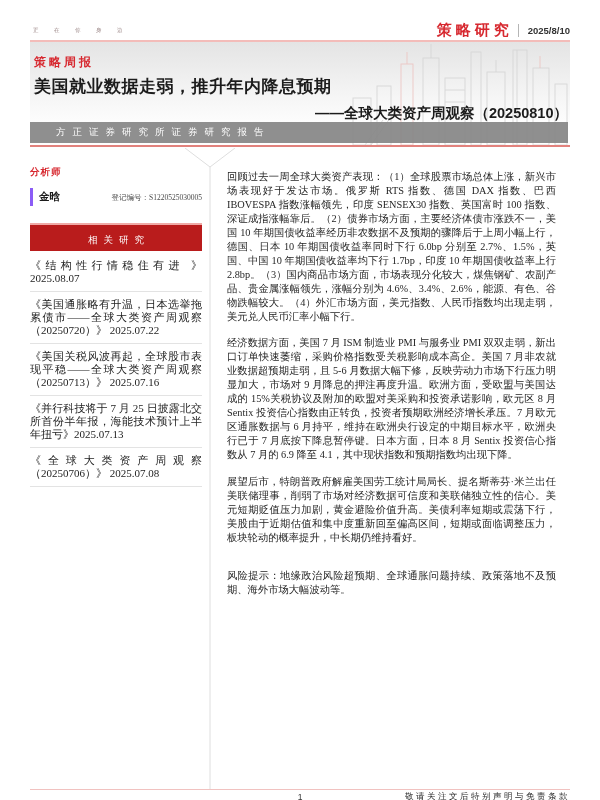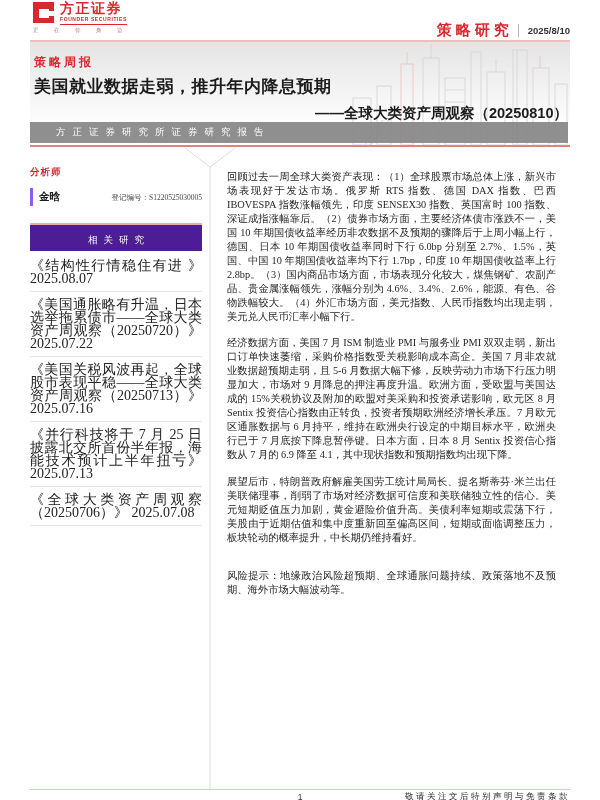--- a/index.html
+++ b/index.html
@@ -36,53 +36,42 @@
     letter-spacing:7px;padding-left:26px;white-space:nowrap;}
   .rule-title{position:absolute;left:30px;right:30px;top:145px;height:2px;background:#e2827d;}
   
   .divider-svg{position:absolute;left:182px;top:148px;}
   
   .sidebar{position:absolute;left:30px;top:160px;width:172px;}
   .analyst-label{margin-top:6px;font-family:"Liberation Sans",sans-serif;font-weight:bold;font-size:9.5px;color:#d7282f;letter-spacing:1px;}
   .analyst-row{margin-top:9px;display:flex;align-items:baseline;border-left:3px solid #8b5cf6;padding:2px 0 2px 6px;}
   .analyst-name{font-family:"Liberation Sans",sans-serif;font-weight:bold;font-size:10.5px;color:#1c1c1c;}
   .analyst-reg{margin-left:auto;font-size:7.5px;color:#4a4a4a;}
-  .related-header{margin-top:17px;background:#4c1d95;border-top:2.5px solid #f0a9a6;
+  .related-header{margin-top:17px;background:#b91c1c;border-top:2.5px solid #f0a9a6;
     text-align:center;padding:4px 0 4px 6px;}
   .related-header span{font-family:"Liberation Sans",sans-serif;font-size:9.5px;color:#ffffff;letter-spacing:6px;}
   .related-list{margin-top:2px;}
-  .related-item{font-size:14px;line-height:13px;color:#232323;padding:6px 0 6px 0;border-bottom:1px solid #e3e3e3;text-align:justify;}
+  .related-item{font-size:11px;line-height:13px;color:#232323;padding:6px 0 6px 0;border-bottom:1px solid #e3e3e3;text-align:justify;}
   
   .main-content{position:absolute;left:215px;top:163px;width:353px;}
   .main-content p{margin:12px;font-size:10.3px;line-height:14px;text-align:justify;color:#252525;}
   .p1{margin-top:7px !important;}
   .p2{margin-top:12px !important;}
   .p3{margin-top:13px !important;}
   .p-risk{margin-top:24px !important;}
   
   .rule-footer{position:absolute;left:30px;right:30px;top:789px;height:1px;background:#f1c2c0;}
   .footer-page{position:absolute;left:0;right:0;top:792px;text-align:center;font-size:8.5px;color:#333333;font-family:"Liberation Sans",sans-serif;}
   .footer-note{position:absolute;right:30px;top:791px;font-size:8.5px;color:#2b2b2b;letter-spacing:2.5px;font-family:"Liberation Sans",sans-serif;}
 </style>
 </head>
 <body>
 
 <div class="page">
 
-  <div class="logo-block">
-    <svg class="logo-mark" viewBox="0 0 22 23">
-      <rect x="0" y="1" width="21" height="21" fill="#d7282f"></rect>
-      <rect x="6" y="8" width="10" height="9" fill="#ffffff"></rect>
-      <rect x="15" y="10" width="6" height="5" fill="#ffffff"></rect>
-    </svg>
-    <div class="logo-names">
-      <span class="logo-cn">方正证券</span>
-      <span class="logo-en">FOUNDER SECURITIES</span>
-    </div>
-  </div>
   <div class="logo-slogan">正 在 你 身 边</div>
 
   <div class="header-right">
     <span class="header-category">策略研究</span>
     <span class="header-vline"></span>
     <span class="header-date">2025/8/10</span>
   </div>
 
   <div class="rule-top"></div>
 

